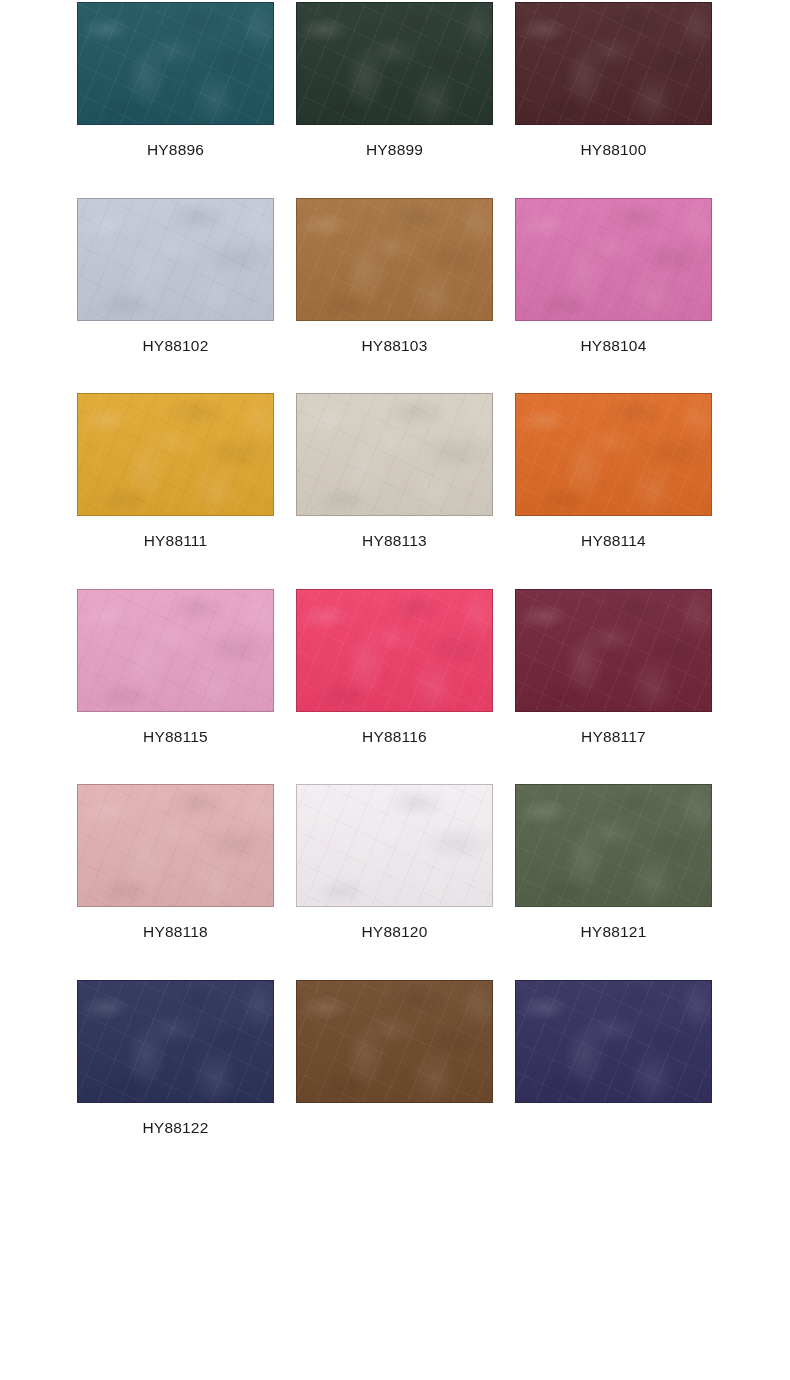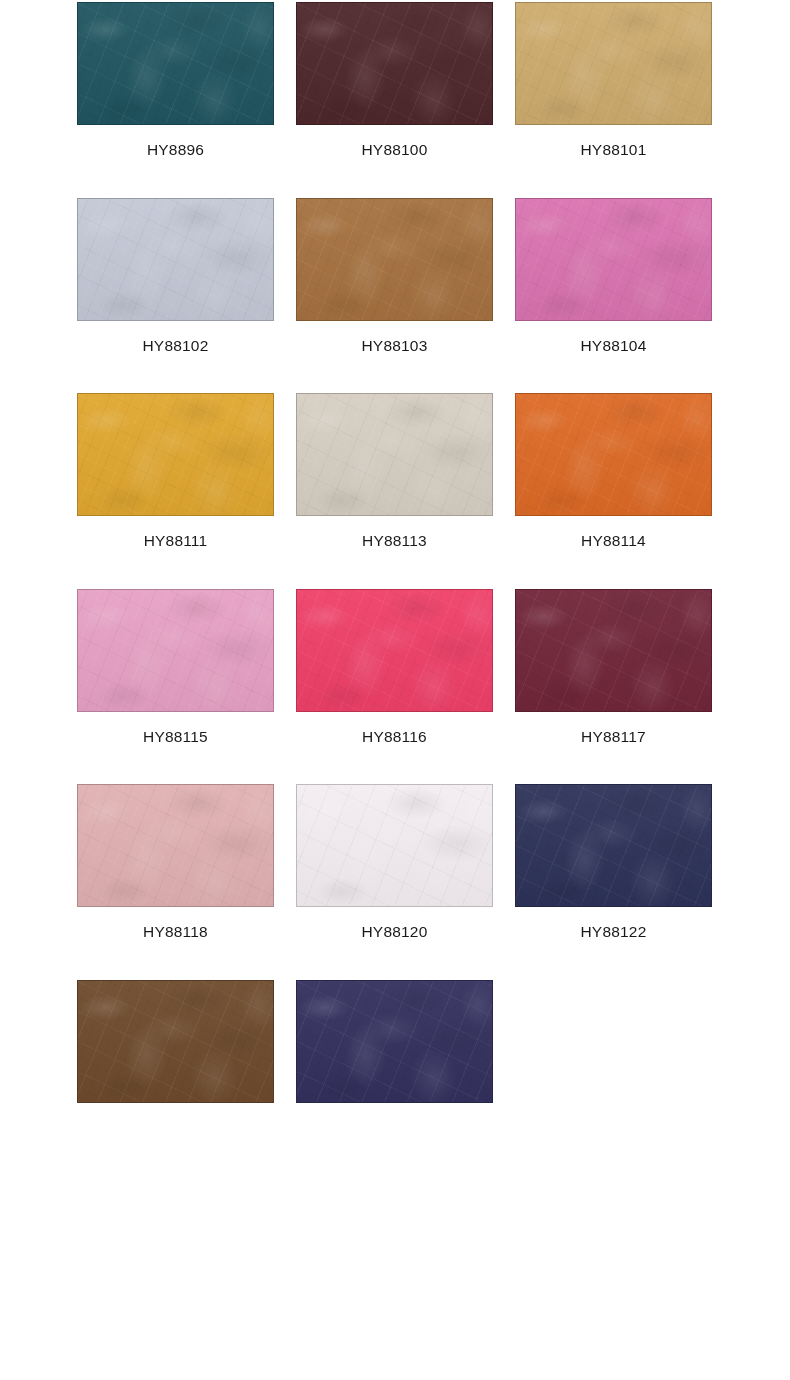--- a/index.html
+++ b/index.html
@@ -109,26 +109,26 @@
 </head>
 <body>
 
 <div id="swatch-catalog">
   <div class="swatch-grid">
       <div class="swatch-cell">
         <div class="swatch-chip" style="background-color: rgb(31, 85, 96);"></div>
         <div class="swatch-label">HY8896</div>
       </div>
       <div class="swatch-cell">
+        <div class="swatch-chip" style="background-color: rgb(39, 55, 46);"></div>
+        <div class="swatch-label">HY8899</div>
+      </div>
+      <div class="swatch-cell">
         <div class="swatch-chip" style="background-color: rgb(78, 39, 43);"></div>
         <div class="swatch-label">HY88100</div>
-      </div>
-      <div class="swatch-cell">
-        <div class="swatch-chip" style="background-color: rgb(205, 171, 109);"></div>
-        <div class="swatch-label">HY88101</div>
       </div>
       <div class="swatch-cell">
         <div class="swatch-chip" style="background-color: rgb(195, 200, 214);"></div>
         <div class="swatch-label">HY88102</div>
       </div>
       <div class="swatch-cell">
         <div class="swatch-chip" style="background-color: rgb(165, 113, 63);"></div>
         <div class="swatch-label">HY88103</div>
       </div>
       <div class="swatch-cell">
@@ -161,20 +161,24 @@
       </div>
       <div class="swatch-cell">
         <div class="swatch-chip" style="background-color: rgb(224, 176, 177);"></div>
         <div class="swatch-label">HY88118</div>
       </div>
       <div class="swatch-cell">
         <div class="swatch-chip" style="background-color: rgb(243, 237, 241);"></div>
         <div class="swatch-label">HY88120</div>
       </div>
       <div class="swatch-cell">
+        <div class="swatch-chip" style="background-color: rgb(86, 98, 74);"></div>
+        <div class="swatch-label">HY88121</div>
+      </div>
+      <div class="swatch-cell">
         <div class="swatch-chip" style="background-color: rgb(45, 50, 89);"></div>
         <div class="swatch-label">HY88122</div>
       </div>
       <div class="swatch-cell">
         <div class="swatch-chip" style="background-color: rgb(110, 74, 44);"></div>
       </div>
       <div class="swatch-cell">
         <div class="swatch-chip" style="background-color: rgb(51, 48, 94);"></div>
       </div>
     </div>

